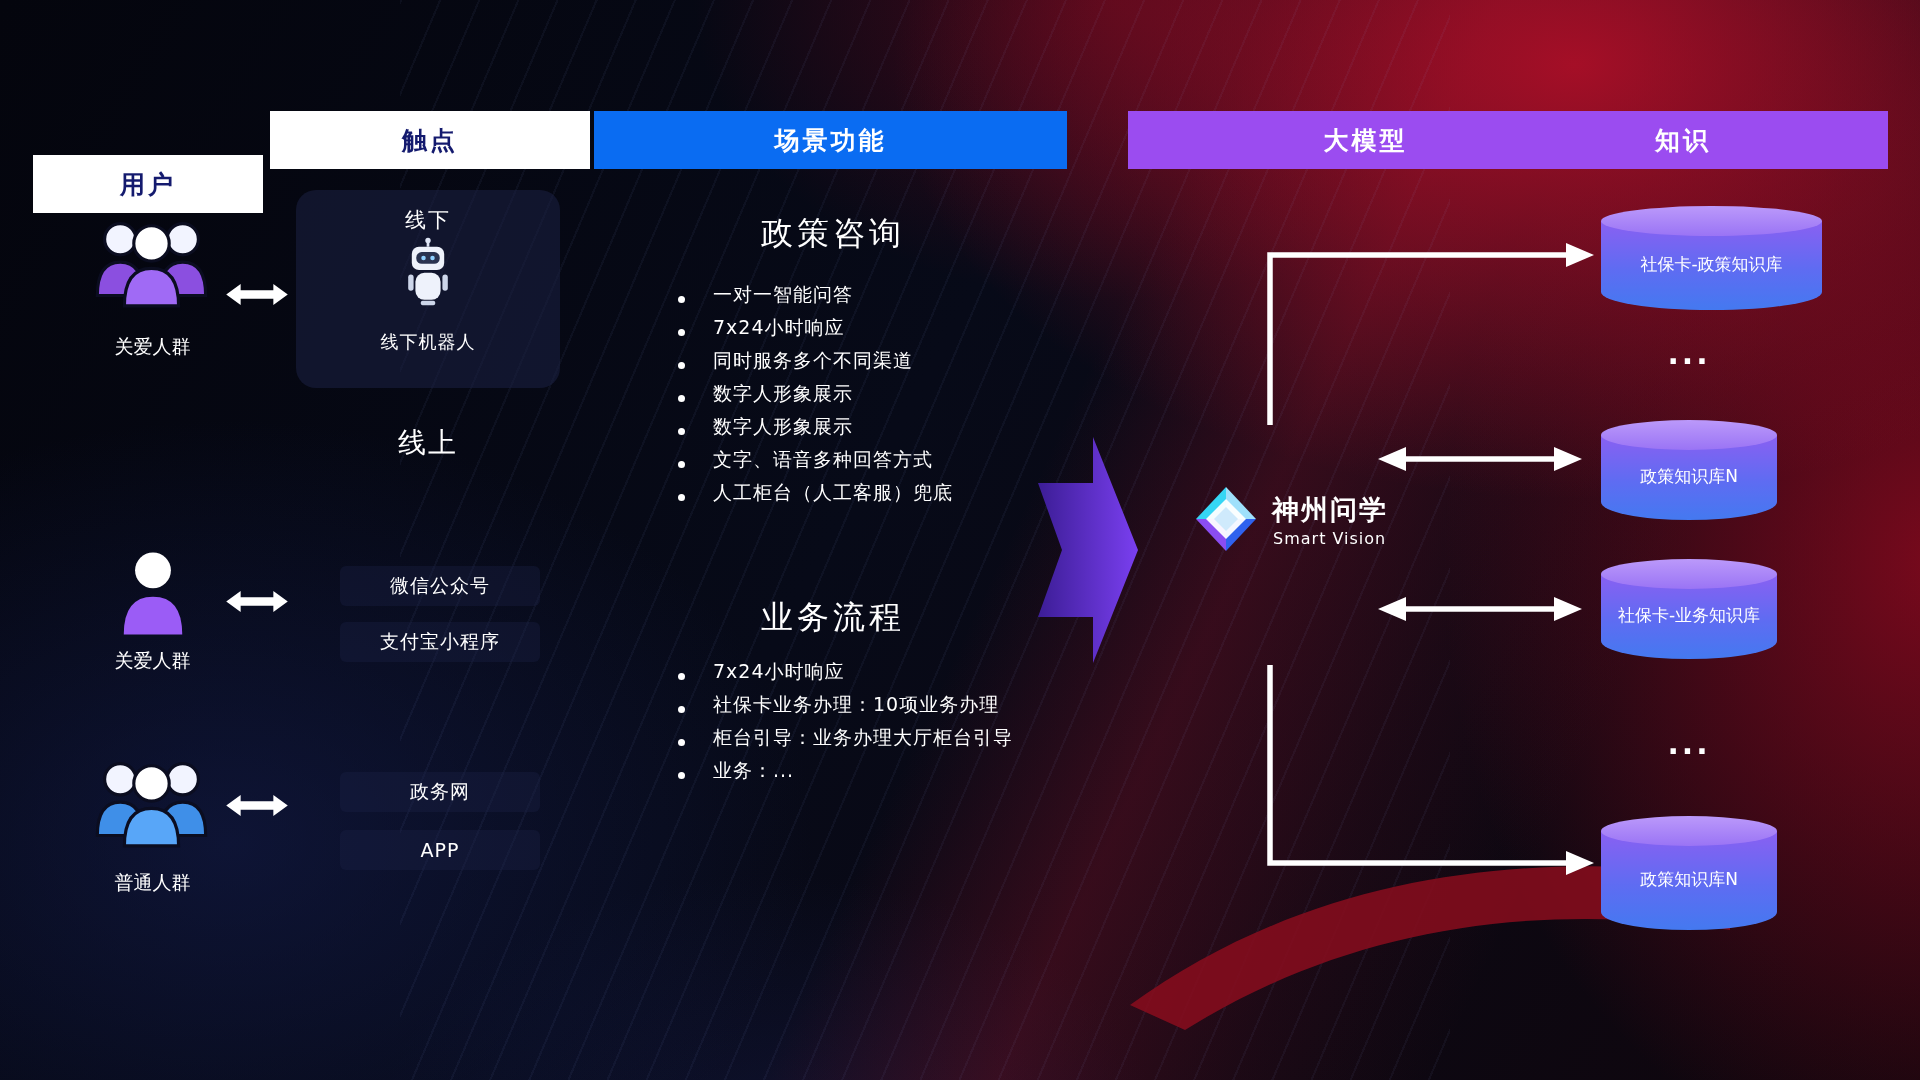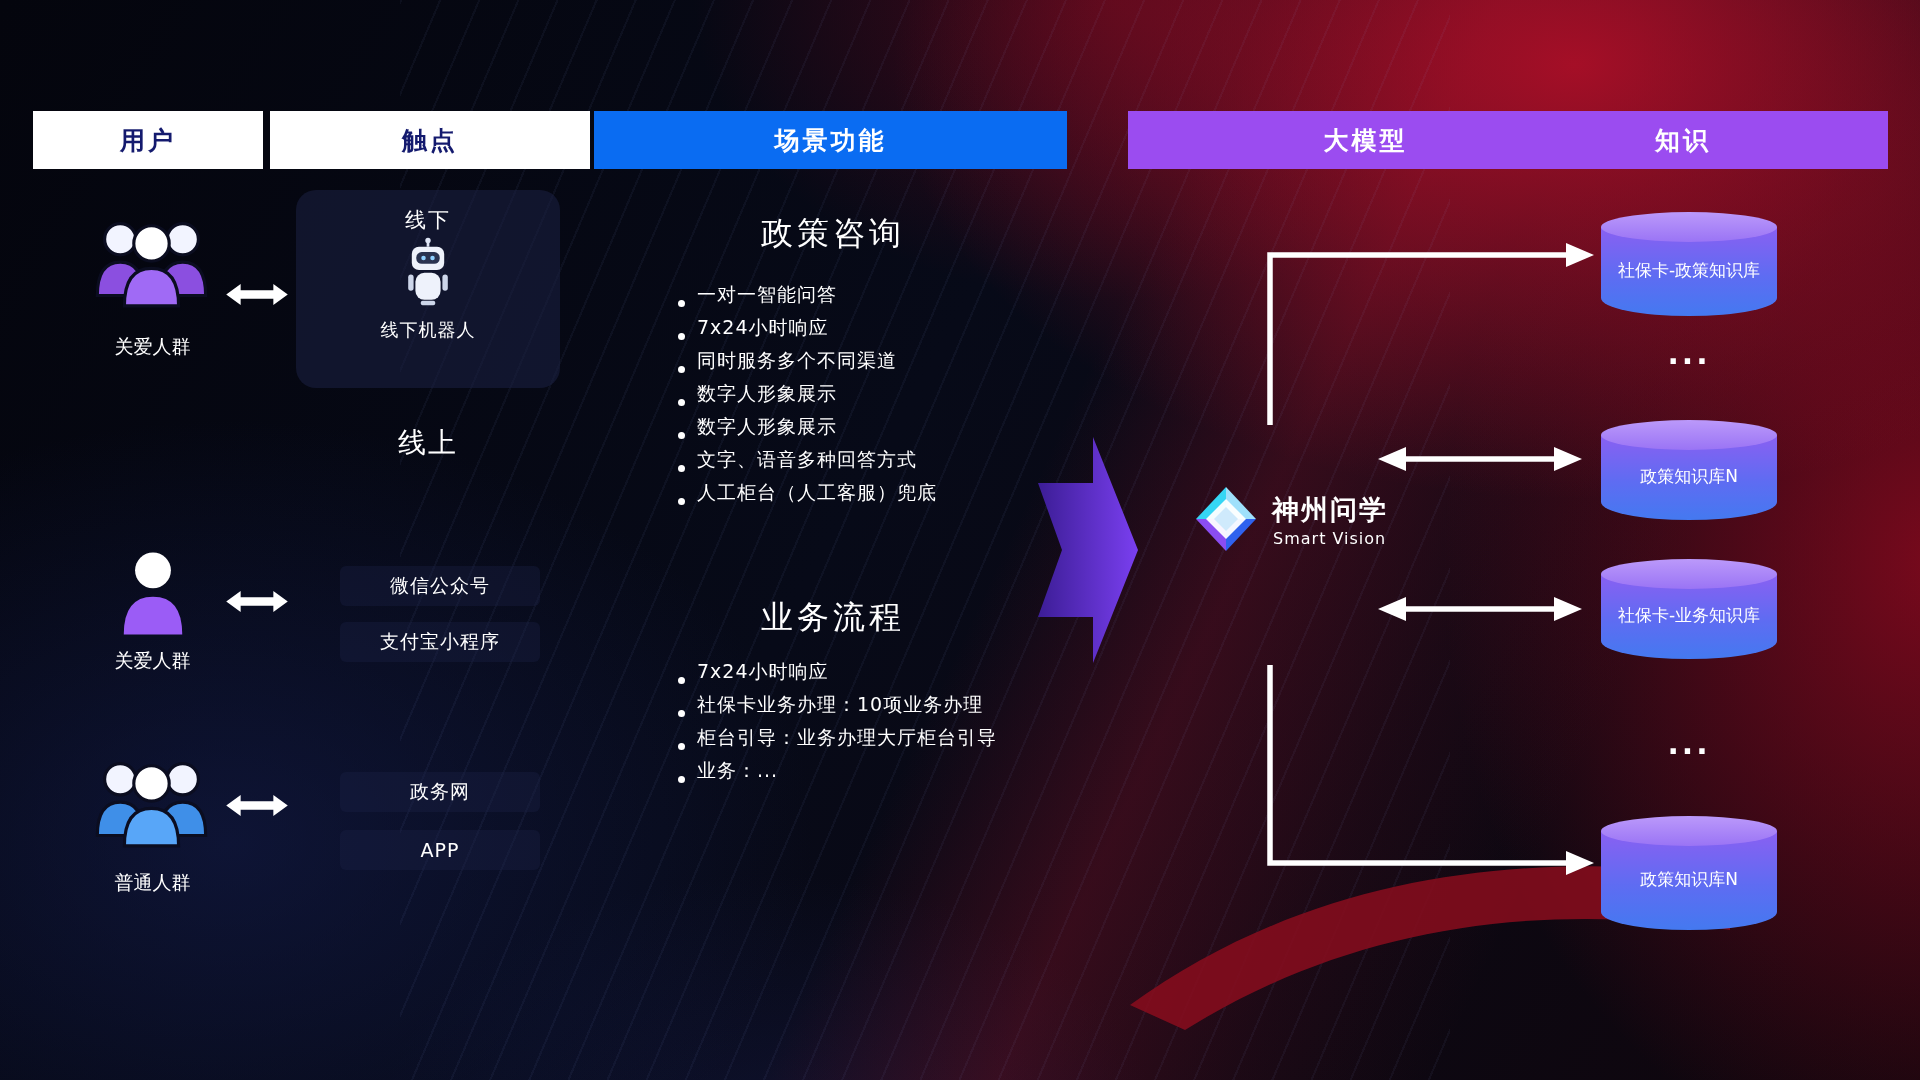--- a/index.html
+++ b/index.html
@@ -27,28 +27,28 @@
   .hdr-white{background:#ffffff;color:#141a6e;}
   .hdr-blue{background:#0a6cf2;color:#ffffff;}
   .hdr-purple{background:#9b4cf0;color:#ffffff;}
   
   .user-label{position:absolute;width:165px;text-align:center;color:#fff;font-size:19px;z-index:3;}
   .icon-wrap{position:absolute;z-index:3;}
   
   .offline-panel{position:absolute;left:296px;top:190px;width:264px;height:198px;border-radius:20px;
     background:rgba(28,32,68,.55);display:flex;flex-direction:column;align-items:center;z-index:3;}
   .off-title{color:#fff;font-size:21px;margin-top:16px;letter-spacing:2px;}
-  .off-robot{color:#fff;font-size:18px;margin-top:10px;letter-spacing:1px;}
+  .off-robot{color:#fff;font-size:18px;margin-top:22px;letter-spacing:1px;}
   .online-label{position:absolute;left:296px;top:424px;width:264px;text-align:center;color:#fff;font-size:28px;letter-spacing:2px;z-index:3;}
   .channel{position:absolute;left:340px;width:200px;height:40px;display:flex;align-items:center;justify-content:center;
     color:#fff;font-size:19px;background:rgba(30,35,72,.35);border-radius:6px;z-index:3;letter-spacing:1px;}
   
   .scene-title{position:absolute;left:594px;width:478px;text-align:center;color:#fff;font-size:32px;letter-spacing:4px;z-index:3;}
   .bullets{position:absolute;left:678px;width:470px;z-index:3;}
-  .bullet{display:flex;align-items:flex-end;margin-bottom:7px;color:#fff;font-size:19px;line-height:26px;letter-spacing:1px;}
+  .bullet{display:flex;align-items:center;margin-bottom:7px;color:#fff;font-size:19px;line-height:26px;letter-spacing:1px;gap:16px;}
   .dot{flex:0 0 7px;width:7px;height:7px;border-radius:50%;background:#fff;margin:10px 12px 0 0;}
   
   .model-name{position:absolute;left:1272px;top:492px;color:#fff;font-size:27px;font-weight:bold;letter-spacing:2px;z-index:3;}
   .model-sub{position:absolute;left:1273px;top:529px;color:#fff;font-size:16px;letter-spacing:1px;z-index:3;}
   
   .cyl{position:absolute;left:1601px;width:176px;z-index:3;}
   .cyl-top{position:absolute;top:0;left:0;width:100%;height:30px;border-radius:50%;
     background:linear-gradient(180deg,#bb99fa,#9a74f5);}
   .cyl-body{position:absolute;top:15px;left:0;width:100%;bottom:0;
     background:linear-gradient(180deg,#8a60f2 0%,#5e6cf2 55%,#4479f0 100%);
@@ -61,21 +61,21 @@
 </head>
 <body>
 
 <div class="stage">
 
   <div class="streaks"></div>
   <svg class="swoosh" width="600" height="260" viewBox="0 0 600 260">
     <path d="M0 225 C 180 95, 390 70, 600 95 L 600 150 C 400 120, 215 150, 55 250 Z" fill="#8a0d1d" opacity="0.85"></path>
   </svg>
 
-  <div class="hdr hdr-white" style="left:33px;width:230px;">
+  <div class="hdr hdr-white" style="left:33px;width:230px;margin-top:44px;">
     <span>用户</span>
   </div>
   <div class="hdr hdr-white" style="left:270px;width:320px;">
     <span>触点</span>
   </div>
   <div class="hdr hdr-blue" style="left:594px;width:473px;">
     <span>场景功能</span>
   </div>
   <div class="hdr hdr-purple" style="left:1128px;width:475px;">
     <span>大模型</span>
@@ -238,21 +238,21 @@
       <polygon points="151,217 123,229 151,241" fill="#ffffff"></polygon>
       <polygon points="299,217 327,229 299,241" fill="#ffffff"></polygon>
       <path d="M149 379 L301 379" stroke="#ffffff" stroke-width="5.5" fill="none"></path>
       <polygon points="151,367 123,379 151,391" fill="#ffffff"></polygon>
       <polygon points="299,367 327,379 299,391" fill="#ffffff"></polygon>
       <path d="M15 435 L15 633 L313 633" stroke="#ffffff" stroke-width="5.5" fill="none"></path>
       <polygon points="311,621 339,633 311,645" fill="#ffffff"></polygon>
     </svg>
   </div>
 
-  <div class="cyl" style="top:212px;height:104px;">
+  <div class="cyl" style="top:206px;height:104px;padding-left:45px;">
     <div class="cyl-body"></div>
     <div class="cyl-top"></div>
     <div class="cyl-label">社保卡-政策知识库</div>
   </div>
   <div class="kdots" style="top:336px;">...</div>
   <div class="cyl" style="top:420px;height:100px;">
     <div class="cyl-body"></div>
     <div class="cyl-top"></div>
     <div class="cyl-label">政策知识库N</div>
   </div>

